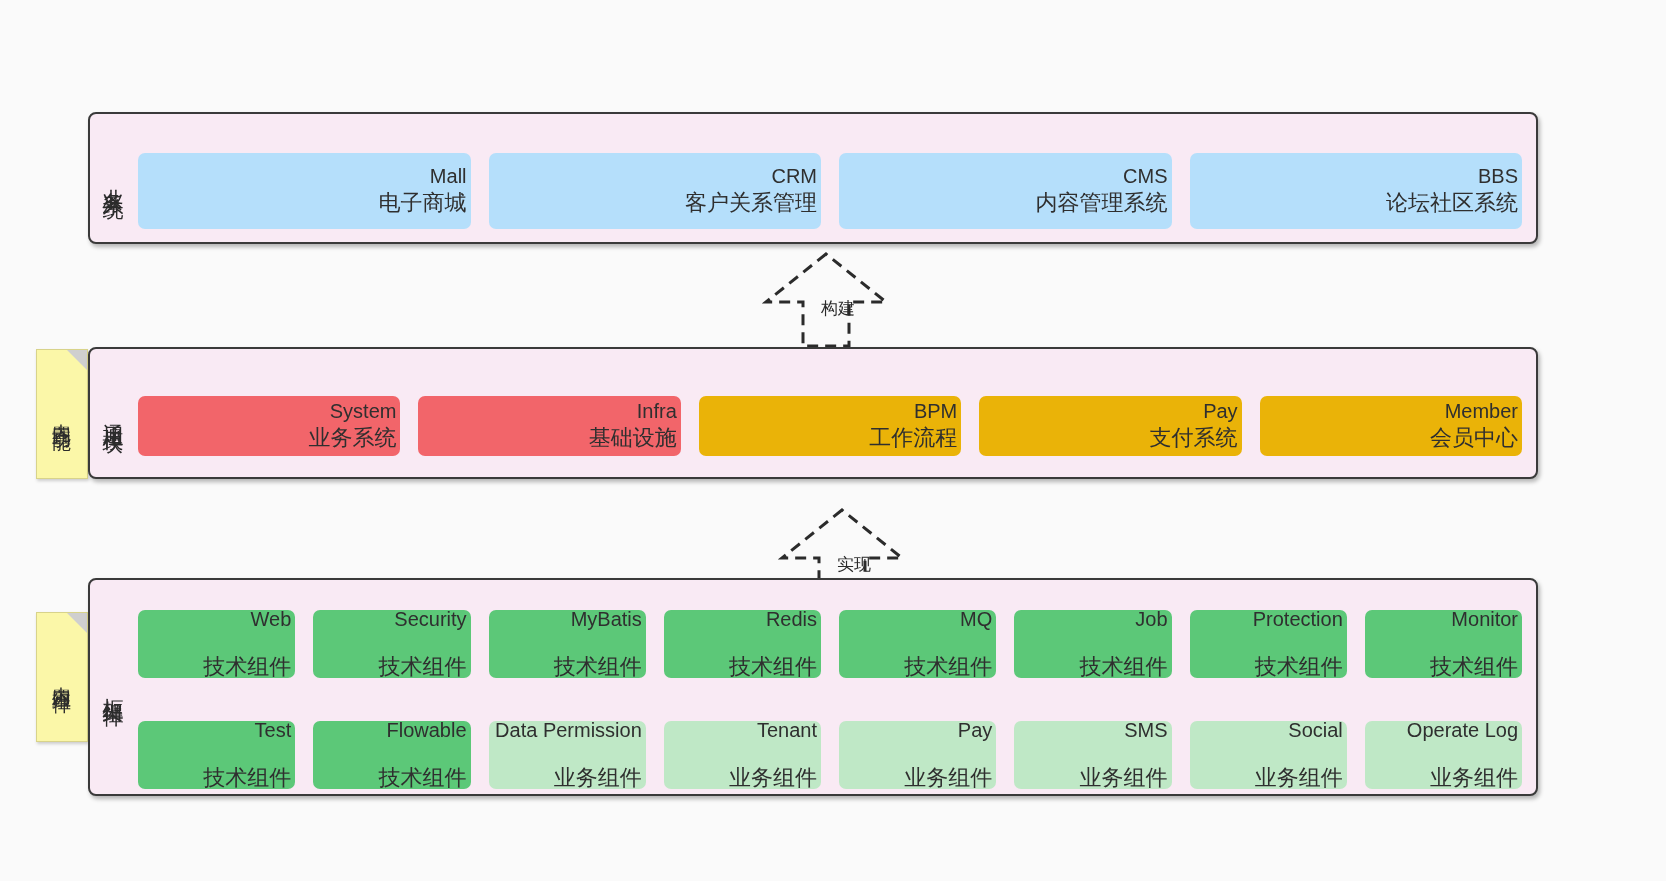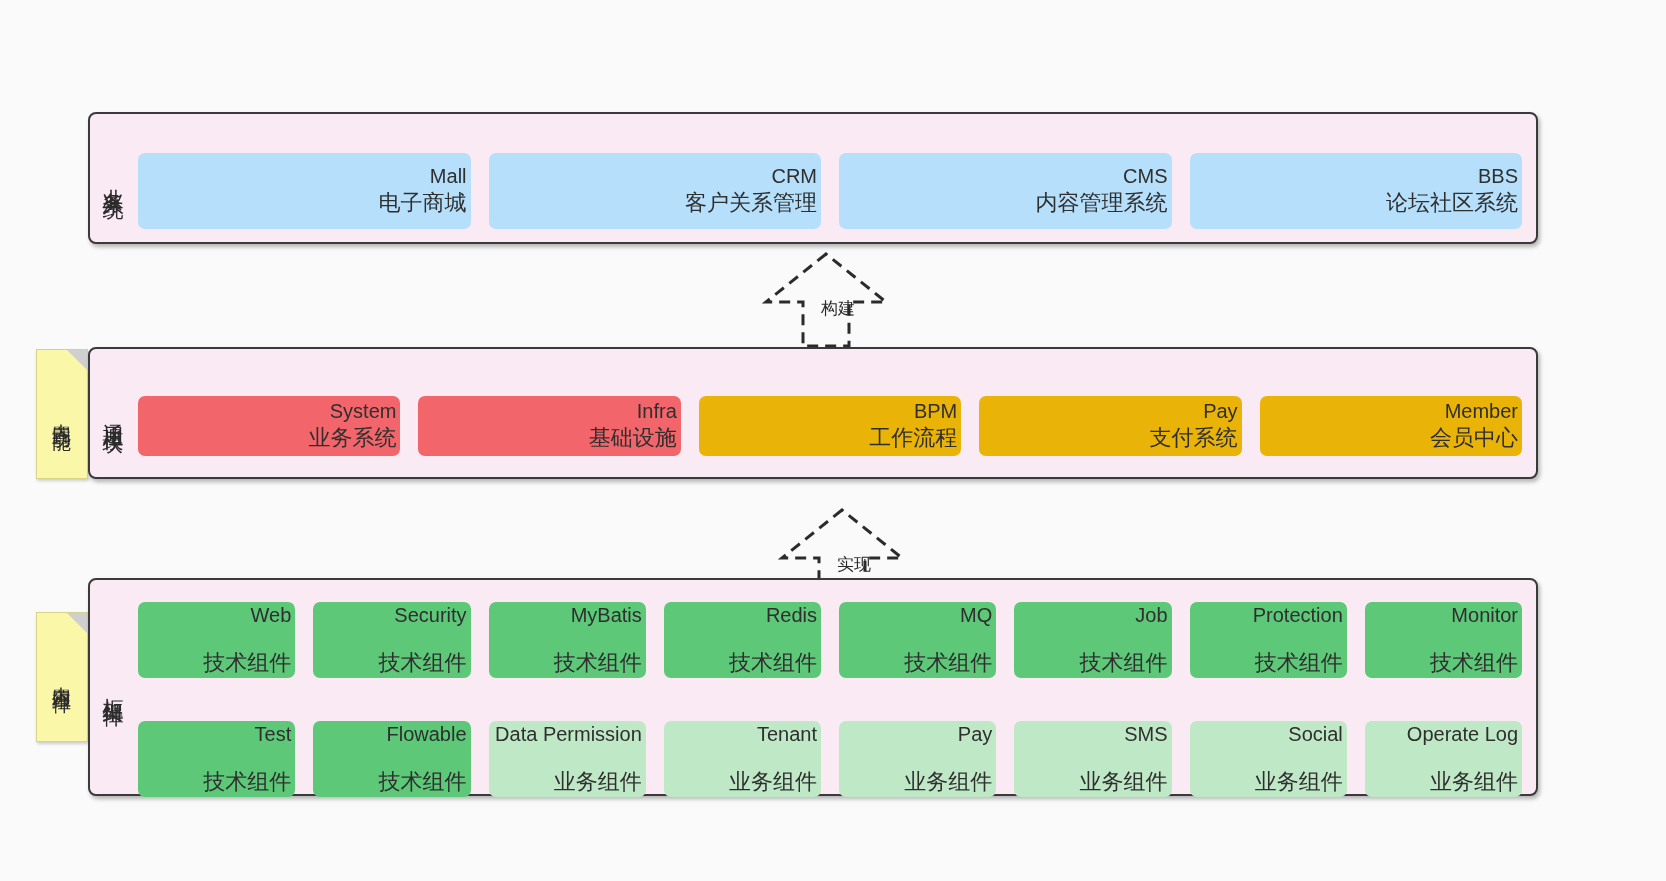--- a/index.html
+++ b/index.html
@@ -85,21 +85,21 @@
   .card.lgreen { background: #bfe8c6; }
 
   
   #layer-business { left: 88px; top: 112px; width: 1450px; height: 132px; }
   #layer-business .card { height: 76px; }
 
   #layer-modules  { left: 88px; top: 347px; width: 1450px; height: 132px; }
   #layer-modules .card { height: 60px; }
 
   #layer-framework { left: 88px; top: 578px; width: 1450px; height: 218px; }
-  #layer-framework .card { height: 76px; gap: 20px; }
+  #layer-framework .card { height: 68px; gap: 20px; }
 
   
   .sticky {
     position: absolute;
     width: 52px;
     background: #fbf7a8;
     border: 1px solid #d8d38a;
     box-shadow: 1px 2px 3px rgba(0,0,0,0.18);
     display: flex;
     align-items: center;

